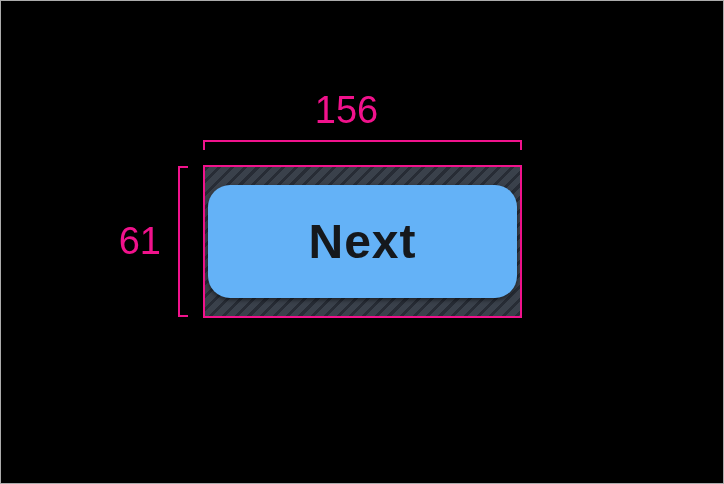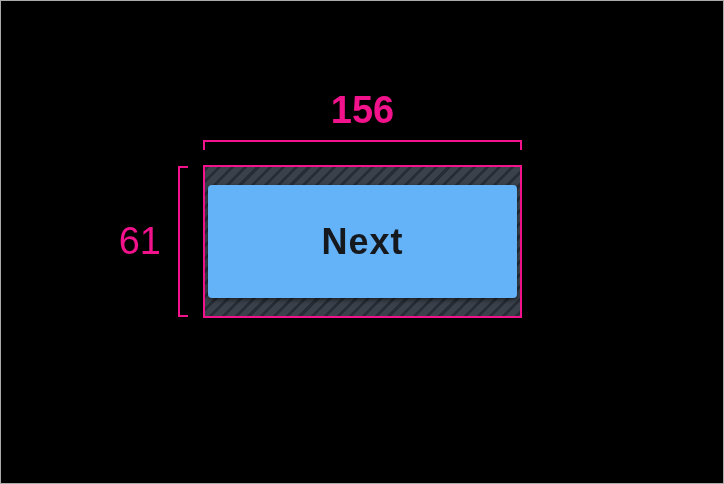--- a/index.html
+++ b/index.html
@@ -21,25 +21,24 @@
   
   .dim-label {
     position: absolute;
     color: var(--dimension-accent, #F1128C);
     font-size: 38px;
     font-weight: 400;
     line-height: 1;
     user-select: none;
   }
   .dim-width-label {
-    left: 202px;
+    left: 186px;
     top: 90px;
     width: 319px;
     text-align: center;
-    font-weight: bold;
   }
   .dim-height-label {
     left: 88px;
     top: 221px;
     width: 72px;
     text-align: right;
   }
 
   
   .bracket {
@@ -80,25 +79,25 @@
       var(--hatch-bg, #3A414B) 9px
     );
     display: flex;
   }
 
   
   .next-btn {
     flex: 1;
     margin: 18px 3px;
     border: none;
-    border-radius: 4px;
+    border-radius: 22px;
     background: var(--button-fill, #64B2F7);
     color: var(--button-text, #15181C);
     font-family: "Liberation Sans", "DejaVu Sans", sans-serif;
-    font-size: 36px;
+    font-size: 48px;
     font-weight: 700;
     letter-spacing: 1px;
     display: flex;
     align-items: center;
     justify-content: center;
     box-shadow: 0 2px 4px rgba(0, 0, 0, 0.5);
     cursor: pointer;
     padding: 0;
   }
 </style>

